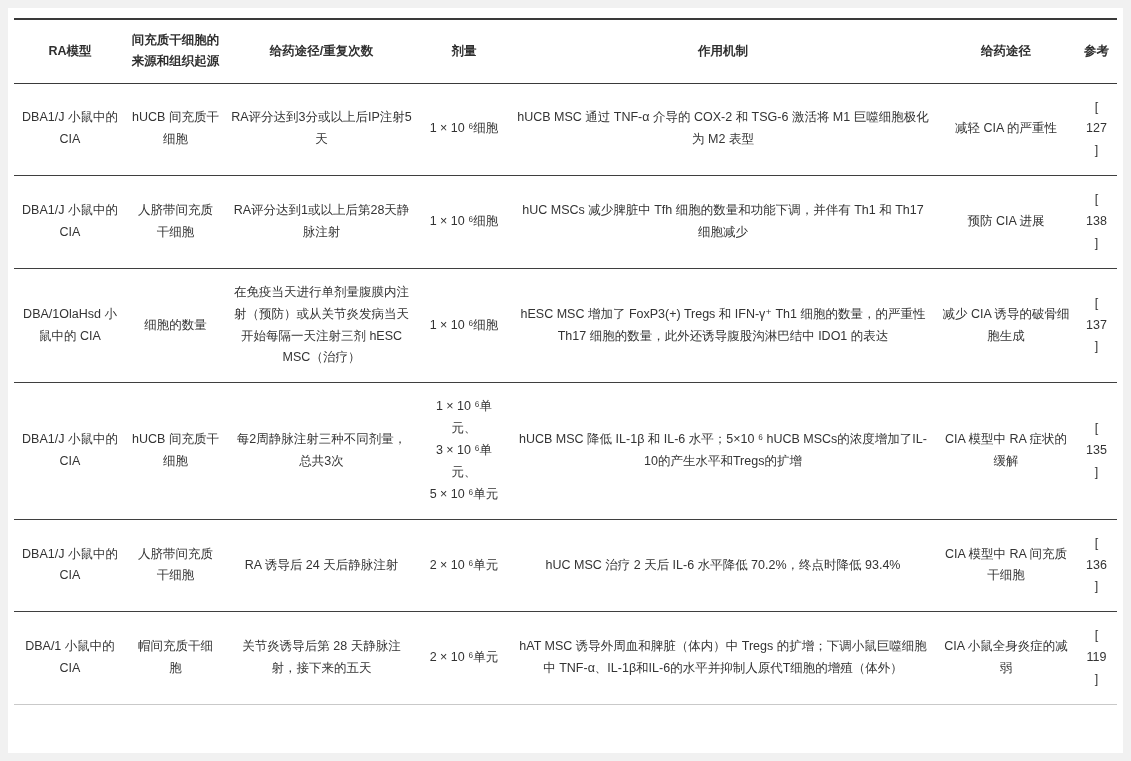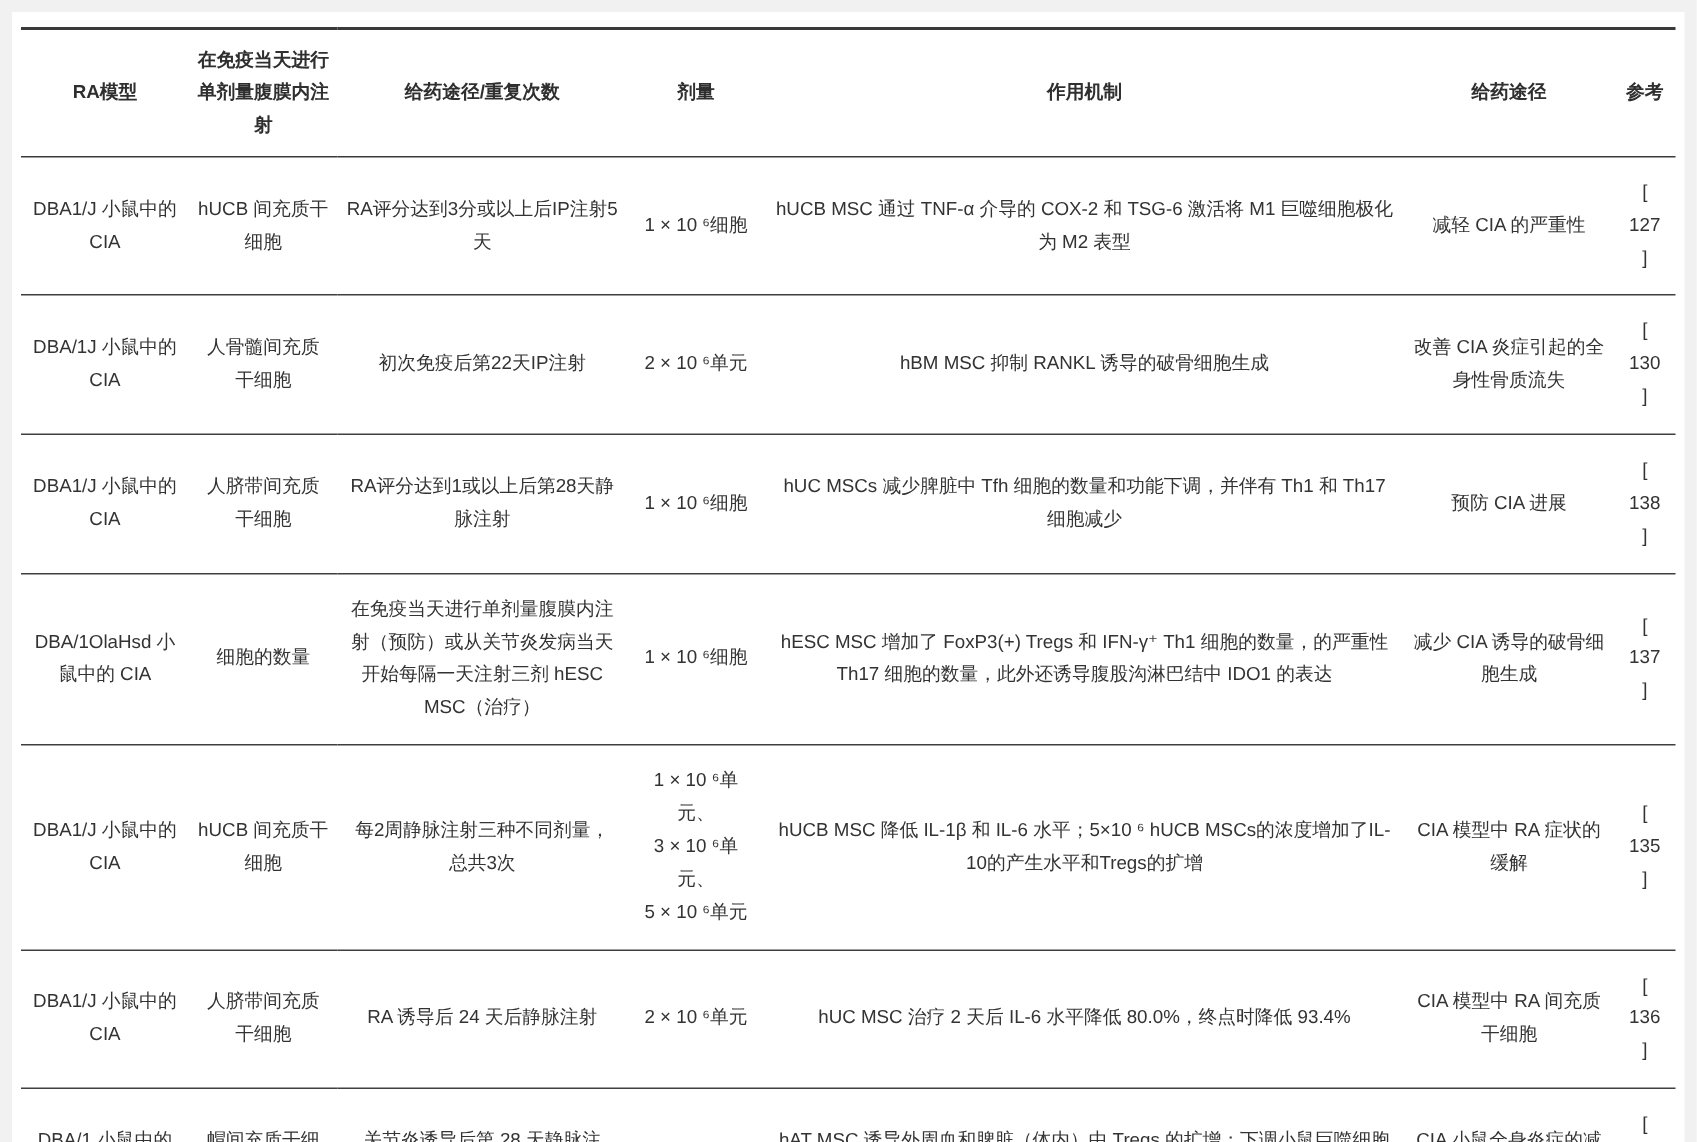--- a/index.html
+++ b/index.html
@@ -70,49 +70,38 @@
         <col class="c-source">
         <col class="c-route">
         <col class="c-dose">
         <col class="c-mech">
         <col class="c-outcome">
         <col class="c-ref">
     </colgroup>
     <thead>
       <tr>
         <th>RA模型</th>
-        <th>在免疫当天进行单剂量腹膜内注射</th>
+        <th>间充质干细胞的来源和组织起源</th>
         <th>给药途径/重复次数</th>
         <th>剂量</th>
         <th>作用机制</th>
         <th>给药途径</th>
         <th>参考</th>
       </tr>
     </thead>
     <tbody>
       <tr>
         <td>DBA1/J 小鼠中的 CIA</td>
         <td>hUCB 间充质干细胞</td>
         <td>RA评分达到3分或以上后IP注射5天</td>
         <td>1 × 10 ⁶细胞</td>
         <td>hUCB MSC 通过 TNF-α 介导的 COX-2 和 TSG-6 激活将 M1 巨噬细胞极化为 M2 表型</td>
         <td>减轻 CIA 的严重性</td>
         <td class="ref-cell">[
 127
-]</td>
-      </tr>
-      <tr>
-        <td>DBA/1J 小鼠中的 CIA</td>
-        <td>人骨髓间充质干细胞</td>
-        <td>初次免疫后第22天IP注射</td>
-        <td>2 × 10 ⁶单元</td>
-        <td>hBM MSC 抑制 RANKL 诱导的破骨细胞生成</td>
-        <td>改善 CIA 炎症引起的全身性骨质流失</td>
-        <td class="ref-cell">[
-130
 ]</td>
       </tr>
       <tr>
         <td>DBA1/J 小鼠中的 CIA</td>
         <td>人脐带间充质干细胞</td>
         <td>RA评分达到1或以上后第28天静脉注射</td>
         <td>1 × 10 ⁶细胞</td>
         <td>hUC MSCs 减少脾脏中 Tfh 细胞的数量和功能下调，并伴有 Th1 和 Th17 细胞减少</td>
         <td>预防 CIA 进展</td>
         <td class="ref-cell">[
@@ -141,21 +130,21 @@
         <td>CIA 模型中 RA 症状的缓解</td>
         <td class="ref-cell">[
 135
 ]</td>
       </tr>
       <tr>
         <td>DBA1/J 小鼠中的 CIA</td>
         <td>人脐带间充质干细胞</td>
         <td>RA 诱导后 24 天后静脉注射</td>
         <td>2 × 10 ⁶单元</td>
-        <td>hUC MSC 治疗 2 天后 IL-6 水平降低 80.0%，终点时降低 93.4%</td>
+        <td>hUC MSC 治疗 2 天后 IL-6 水平降低 70.2%，终点时降低 93.4%</td>
         <td>CIA 模型中 RA 间充质干细胞</td>
         <td class="ref-cell">[
 136
 ]</td>
       </tr>
       <tr>
         <td>DBA/1 小鼠中的 CIA</td>
         <td>帽间充质干细胞</td>
         <td>关节炎诱导后第 28 天静脉注射，接下来的五天</td>
         <td>2 × 10 ⁶单元</td>

